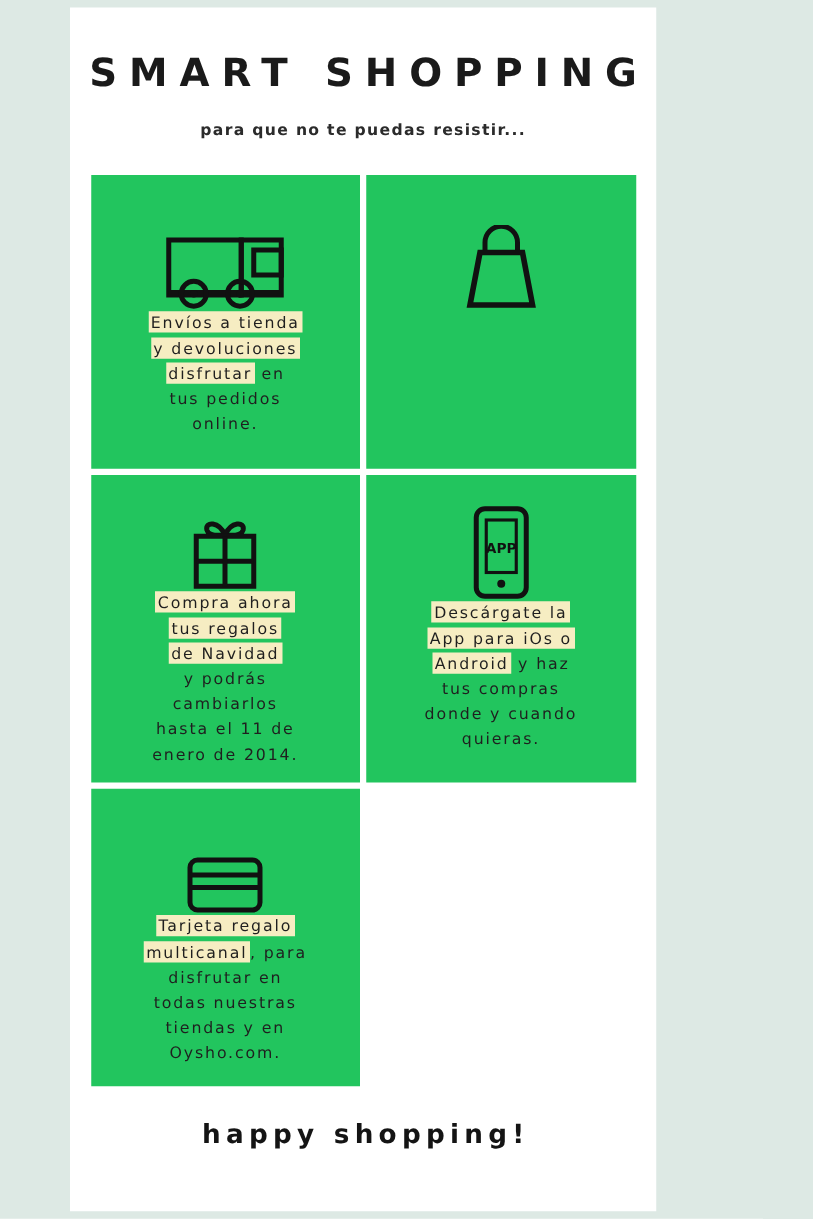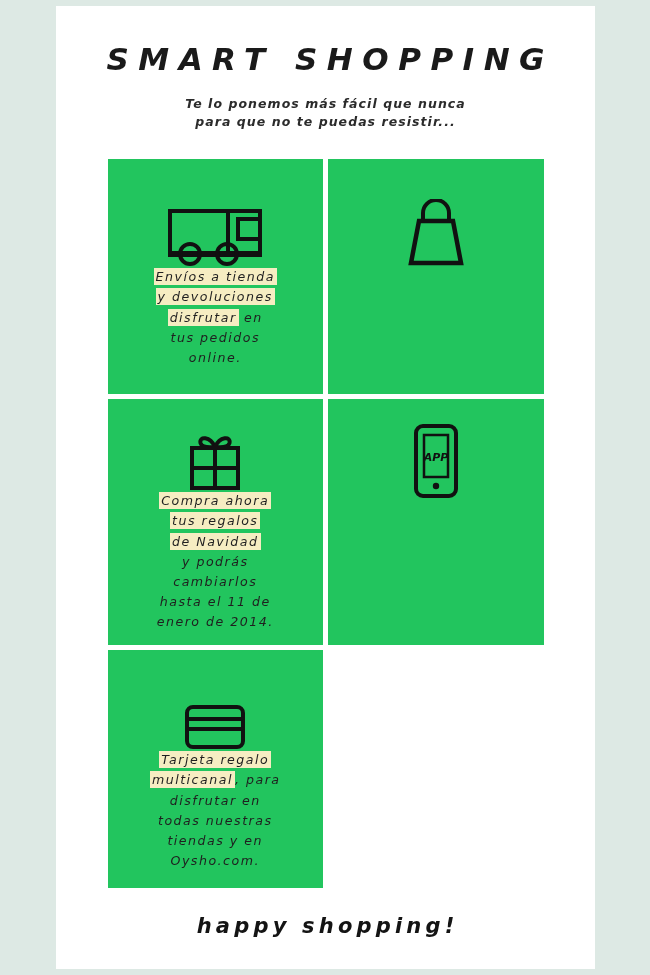--- a/index.html
+++ b/index.html
@@ -10,25 +10,24 @@
     width: 650px;
     height: 975px;
     background: #dde9e4;
     font-family: "DejaVu Sans", "Liberation Sans", sans-serif;
     overflow: hidden;
   }
   .page {
     position: absolute;
     left: 56px;
     top: 6px;
-    width: 539px;
+    width: 469px;
     height: 963px;
     background: #ffffff;
     box-sizing: border-box;
-    font-style: italic;
   }
   .header {
     padding-top: 36px;
     text-align: center;
   }
   .title {
     font-size: 31px;
     font-weight: 700;
     letter-spacing: 9.5px;
     color: #1a1a1a;
@@ -97,21 +96,20 @@
   svg { display: block; }
 </style>
 </head>
 <body>
 
 <div class="page">
 
   <div class="header">
     <div class="title">SMART SHOPPING</div>
     <div class="subtitle">
-      <div>Te lo ponemos más fácil que nunca</div>
       <div>para que no te puedas resistir...</div>
     </div>
   </div>
 
   <div class="grid">
 
     <div class="card card-r1">
       <div class="icon-wrap">
         <span>
           <svg width="96" height="60" viewBox="0 0 96 60">
@@ -180,20 +178,28 @@
       <div class="icon-wrap">
         <span>
           <svg width="48" height="76" viewBox="0 0 48 76">
             <rect x="4" y="3" width="40" height="70" rx="7" fill="none" stroke="#111" stroke-width="4"></rect>
             <rect x="12" y="12" width="24" height="42" fill="none" stroke="#111" stroke-width="2.5"></rect>
             <circle cx="24" cy="63" r="3.2" fill="#111"></circle>
             <text x="24" y="38" text-anchor="middle" font-family="DejaVu Sans, sans-serif" font-size="11" font-weight="700" fill="#111">APP</text>
           </svg>
         </span>
       </div>
+      <div class="card-text">
+        <span class="ln"><span class="hl">Descárgate la</span></span>
+        <span class="ln"><span class="hl">App para iOs o</span></span>
+        <span class="ln"><span class="hl">Android</span><span> y haz</span></span>
+        <span class="ln">tus compras</span>
+        <span class="ln">donde y cuando</span>
+        <span class="ln">quieras.</span>
+      </div>
     </div>
 
     <div class="card card-r3">
       <div class="icon-wrap">
         <span>
           <svg width="62" height="46" viewBox="0 0 62 46">
             <rect x="3" y="3" width="56" height="40" rx="6" fill="none" stroke="#111" stroke-width="4"></rect>
             <line x1="3" y1="15" x2="59" y2="15" stroke="#111" stroke-width="4"></line>
             <line x1="3" y1="25" x2="59" y2="25" stroke="#111" stroke-width="4"></line>
           </svg>

